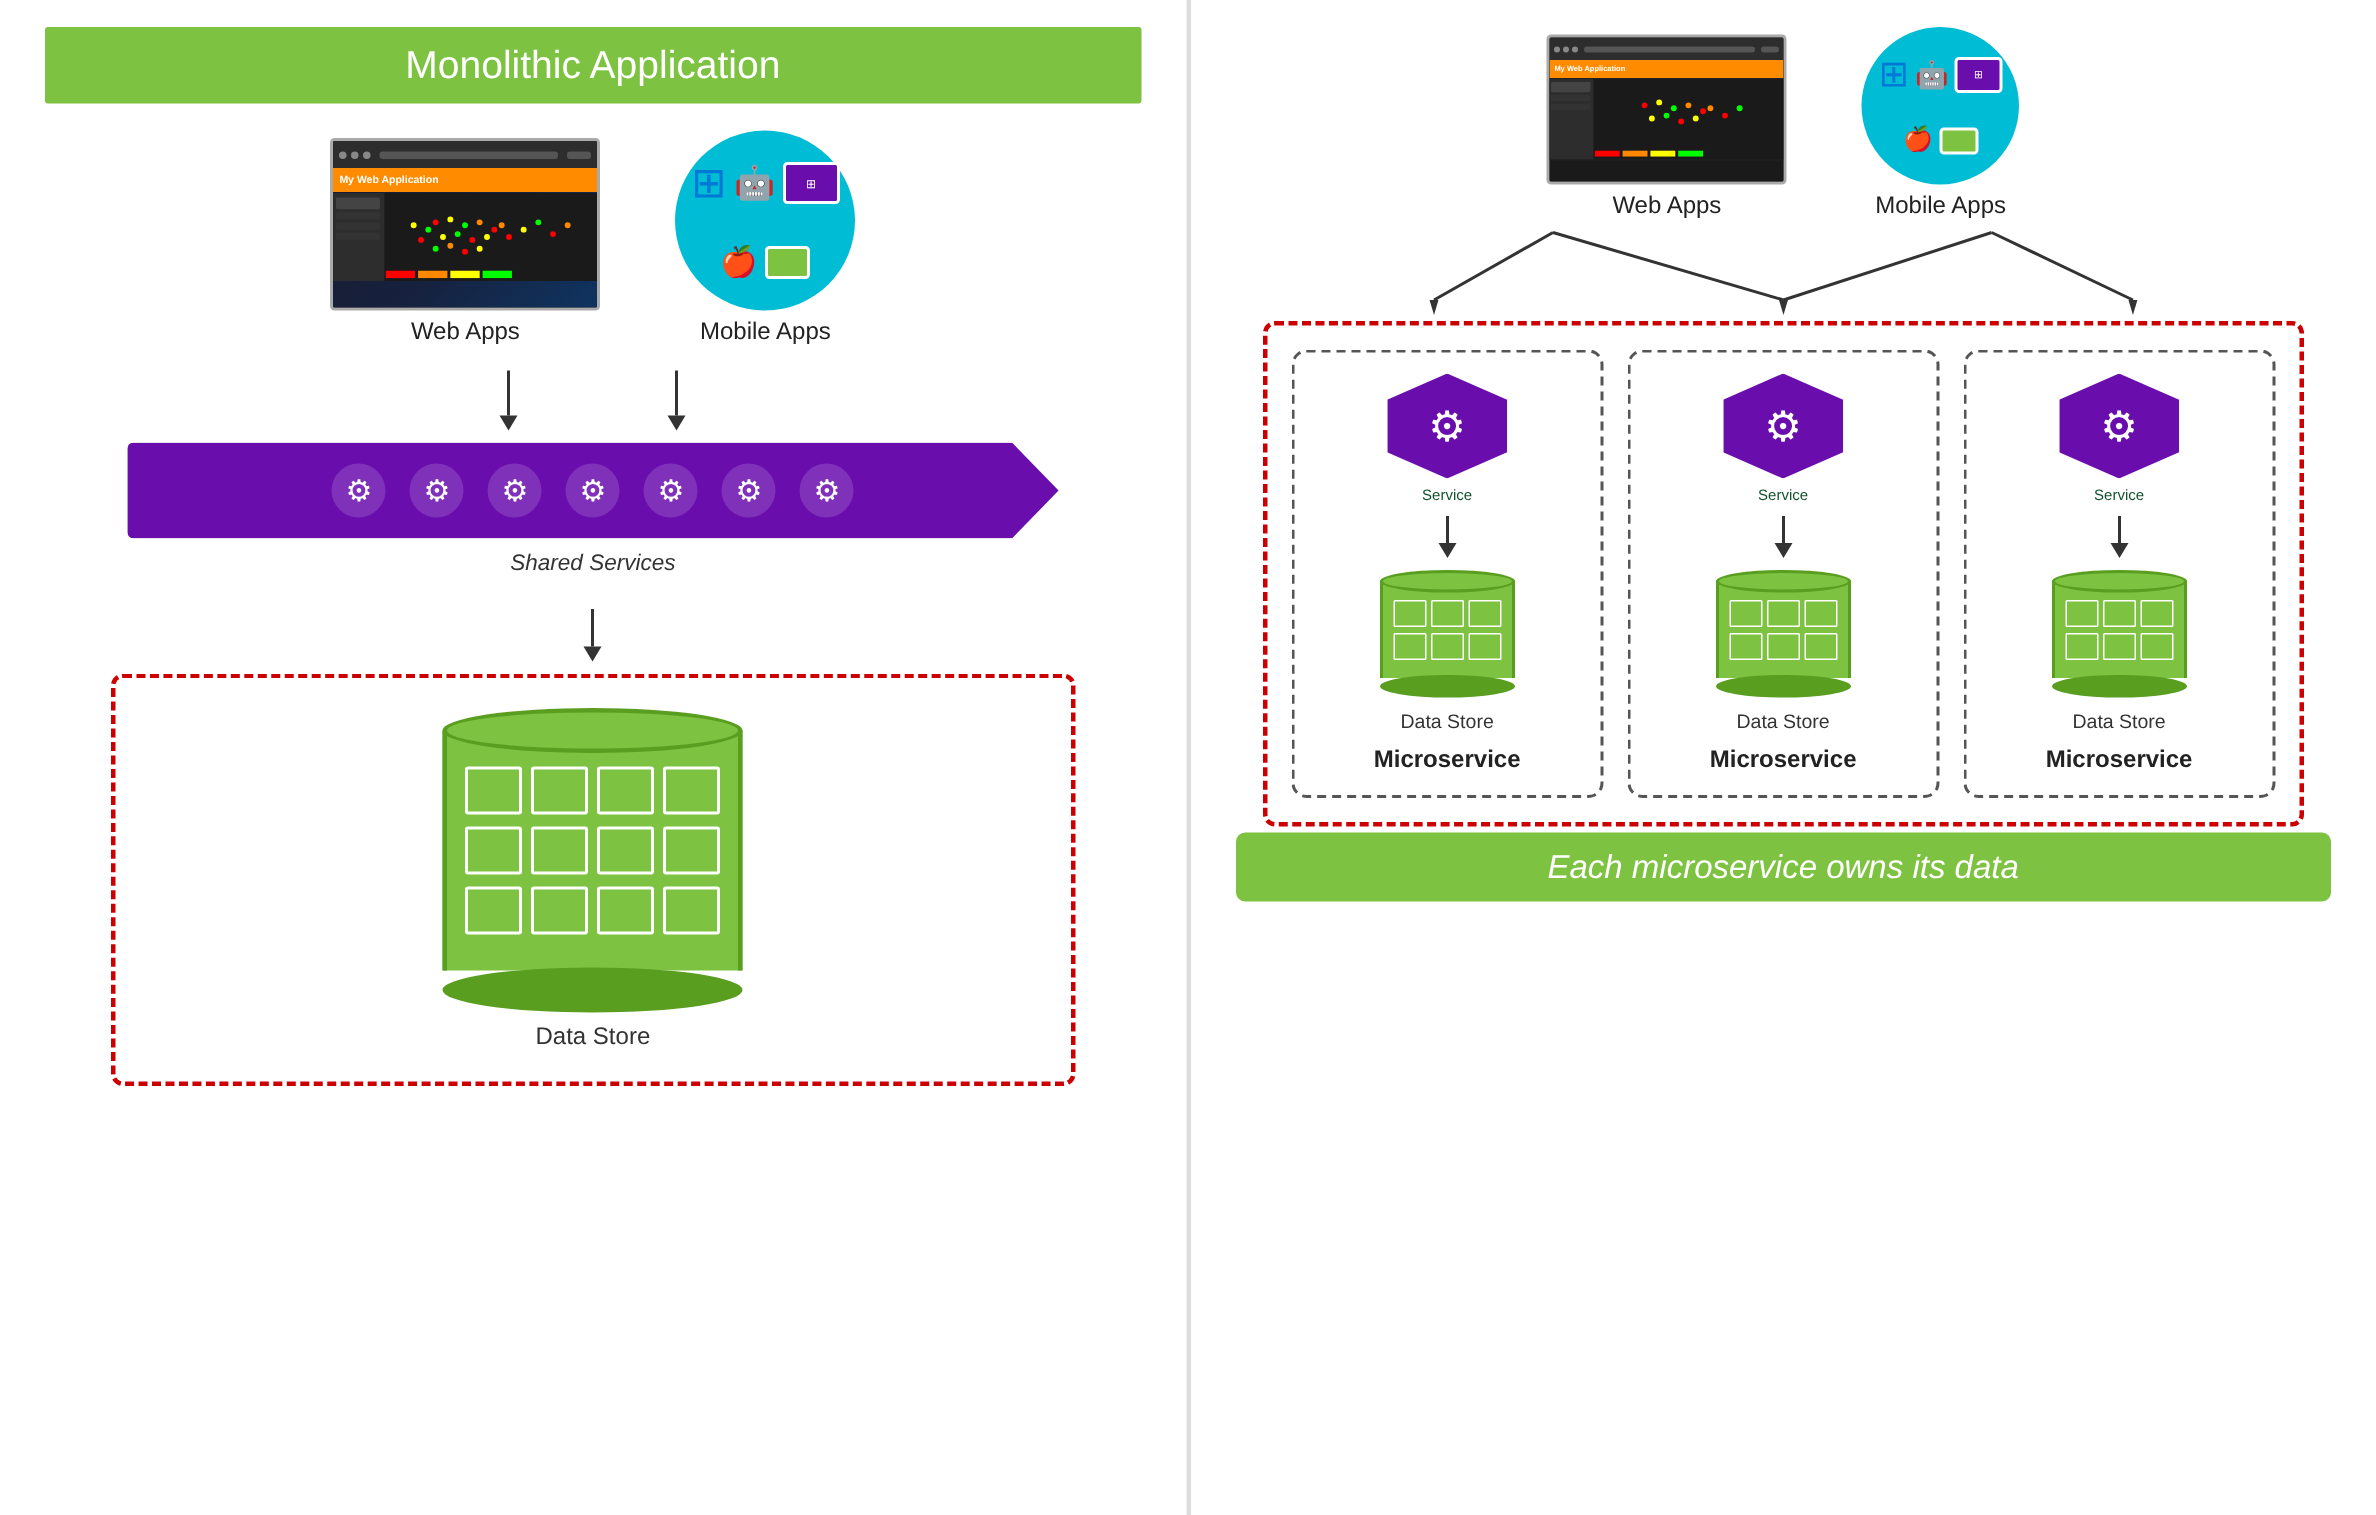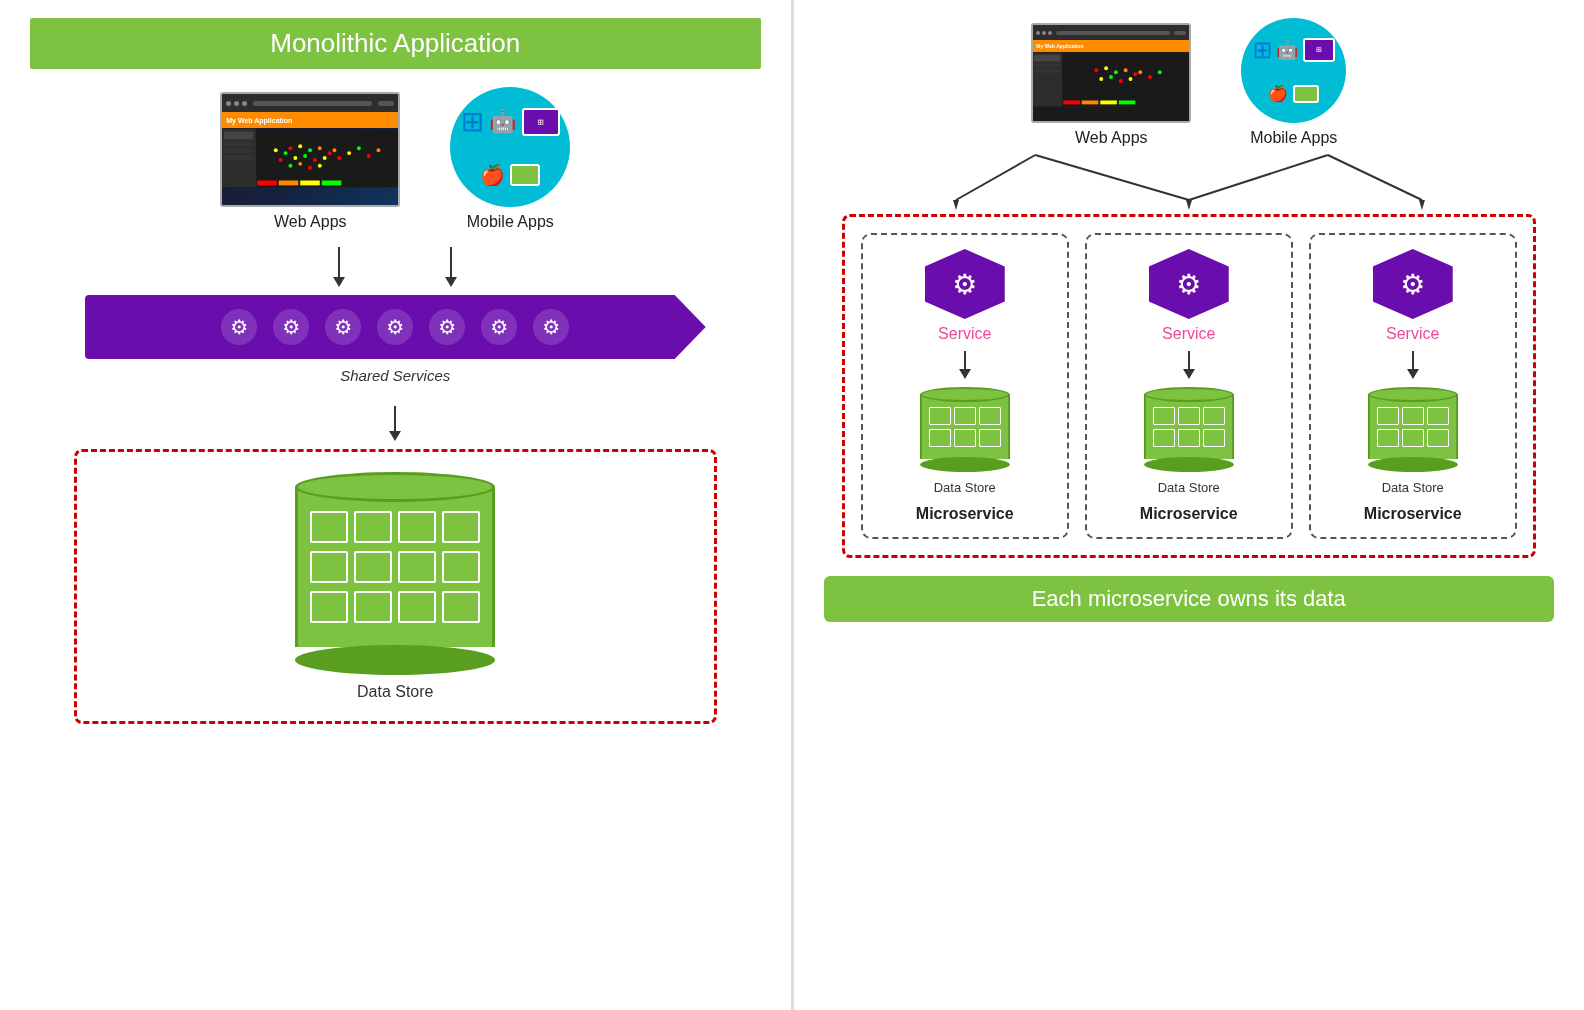--- a/index.html
+++ b/index.html
@@ -305,22 +305,22 @@
       justify-content: center;
       clip-path: polygon(50% 0%, 100% 25%, 100% 75%, 50% 100%, 0% 75%, 0% 25%);
     }
 
     .hexagon-gear {
       color: white;
       font-size: 28px;
     }
 
     .service-label {
-      font-size: 16px;
-      color: #ec4899;
+      font-size: 10px;
+      color: #14532d;
     }
 
     .microservice-label {
       font-size: 16px;
       font-weight: bold;
       color: #222;
       margin-top: 4px;
     }
 
     
@@ -772,14 +772,14 @@
           </div>
         </div>
         <div class="db-small-bottom"></div>
       </div>
       <span class="data-store-label">Data Store</span>
       <span class="microservice-label">Microservice</span>
     </div>
 
   </div>
 
-  <div class="panel-footer" style="margin-top:18px;">Each microservice owns its data</div>
+  <div class="panel-footer" style="margin-top:4px;font-style:italic;">Each microservice owns its data</div>
 </div>
 
 </body></html>

